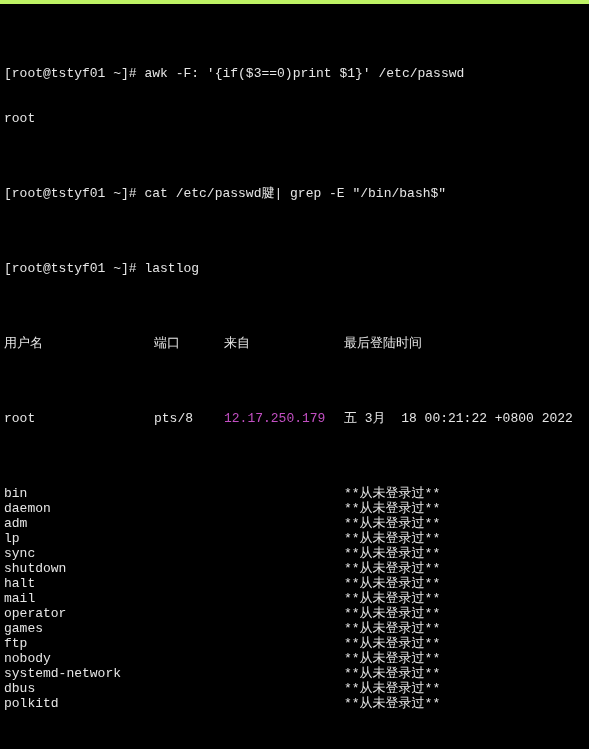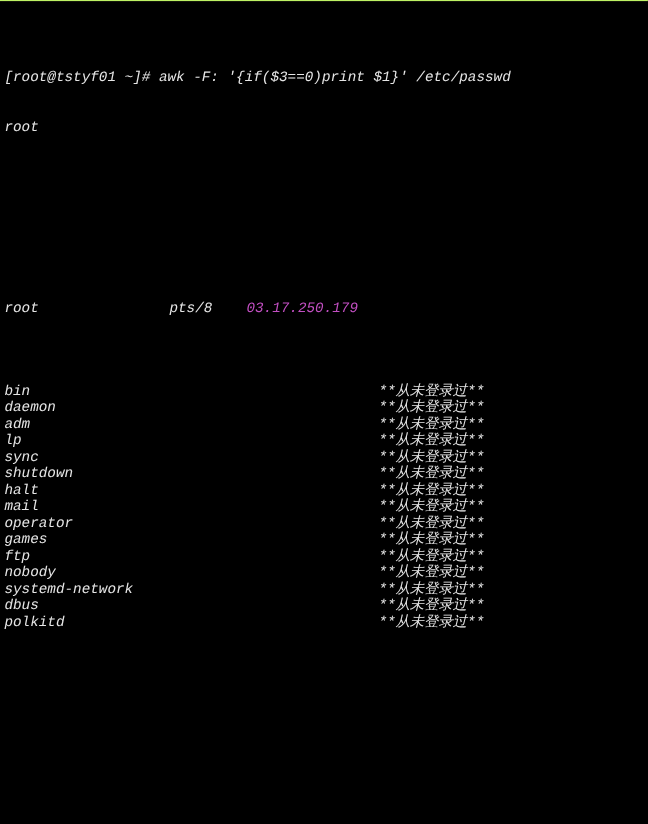--- a/index.html
+++ b/index.html
@@ -11,25 +11,24 @@
     font-size: 13px;
     line-height: 15px;
     width: 589px;
     height: 749px;
     overflow: hidden;
   }
   .screen {
     width: 589px;
     height: 749px;
     background: #000;
-    border-top: 1px solid #bef264;
+    border-top: 4px solid #bef264;
     box-sizing: border-box;
     padding: 2px 4px 0 4px;
     white-space: pre;
-    font-style: italic;
   }
   .line {
     display: block;
     height: 15px;
   }
   .row {
     display: grid;
     grid-template-columns: 150px 70px 120px 1fr;
     height: 15px;
   }
@@ -39,30 +38,39 @@
 </head>
 <body>
 
 <div class="screen">
 
   
   <span class="line"><span>[root@tstyf01 ~]# </span><span>awk -F: '{if($3==0)print $1}' /etc/passwd</span></span>
   <span class="line">root</span>
 
   
+  <span class="line"><span>[root@tstyf01 ~]# </span><span>cat /etc/passwd腱| grep -E "/bin/bash$"</span></span>
 
   
+  <span class="line"><span>[root@tstyf01 ~]# </span><span>lastlog</span></span>
 
   
+  <div class="row">
+    <span>用户名</span>
+    <span>端口</span>
+    <span>来自</span>
+    <span>最后登陆时间</span>
+  </div>
 
   
   <div class="row">
     <span>root</span>
     <span>pts/8</span>
-    <span class="magenta">03.17.250.179</span>
+    <span class="magenta">12.17.250.179</span>
+    <span>五 3月  18 00:21:22 +0800 2022</span>
   </div>
 
   
   <div id="userlist"><div class="row"><span>bin</span><span></span><span></span><span>**从未登录过**</span></div><div class="row"><span>daemon</span><span></span><span></span><span>**从未登录过**</span></div><div class="row"><span>adm</span><span></span><span></span><span>**从未登录过**</span></div><div class="row"><span>lp</span><span></span><span></span><span>**从未登录过**</span></div><div class="row"><span>sync</span><span></span><span></span><span>**从未登录过**</span></div><div class="row"><span>shutdown</span><span></span><span></span><span>**从未登录过**</span></div><div class="row"><span>halt</span><span></span><span></span><span>**从未登录过**</span></div><div class="row"><span>mail</span><span></span><span></span><span>**从未登录过**</span></div><div class="row"><span>operator</span><span></span><span></span><span>**从未登录过**</span></div><div class="row"><span>games</span><span></span><span></span><span>**从未登录过**</span></div><div class="row"><span>ftp</span><span></span><span></span><span>**从未登录过**</span></div><div class="row"><span>nobody</span><span></span><span></span><span>**从未登录过**</span></div><div class="row"><span>systemd-network</span><span></span><span></span><span>**从未登录过**</span></div><div class="row"><span>dbus</span><span></span><span></span><span>**从未登录过**</span></div><div class="row"><span>polkitd</span><span></span><span></span><span>**从未登录过**</span></div></div>
 
   
   
 
 </div>
 

